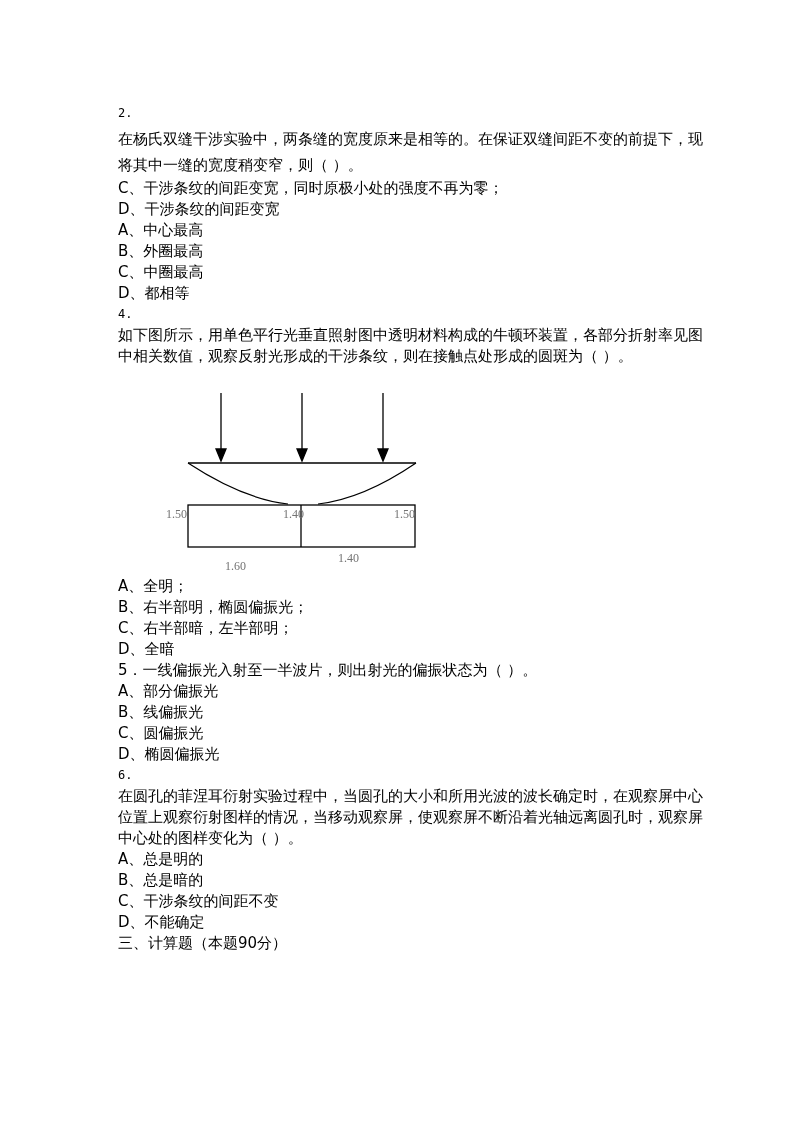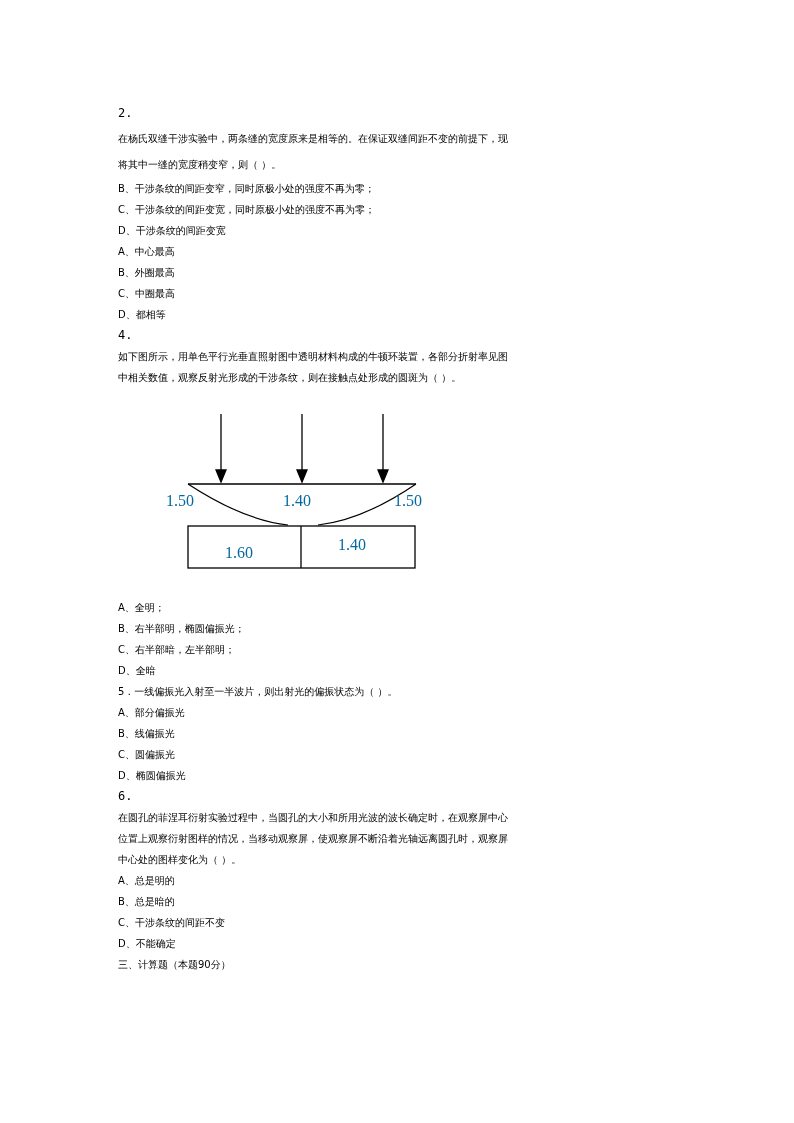--- a/index.html
+++ b/index.html
@@ -1,34 +1,33 @@
 <!DOCTYPE html>
 <html><head>
 <meta charset="utf-8">
 <style>
   html, body { margin: 0; padding: 0; background: #ffffff; }
   body { width: 794px; height: 1123px; position: relative; overflow: hidden;
          font-family: "DejaVu Sans", "Liberation Sans", sans-serif; color: #000; }
   .page { position: absolute; left: 118px; top: 100px; width: 560px; }
-  .line { font-size: 10px; line-height: 21px; white-space: nowrap; height: 21px; }
+  .line { font-size: 15px; line-height: 21px; white-space: nowrap; height: 21px; }
   .gap-lg { height: 26px; line-height: 26px; }
   .num { font-family: "DejaVu Sans Mono", "Liberation Mono", monospace; font-size: 12px; }
   .diagram { position: relative; width: 300px; height: 195px; margin-left: 40px; margin-top: 14px; }
   .diagram svg { position: absolute; left: 0; top: 0; }
-  .lbl { position: absolute; font-family: "Liberation Serif", "DejaVu Serif", serif; font-size: 16px; color: #0369a1; }
+  .lbl { position: absolute; font-family: "Liberation Serif", "DejaVu Serif", serif; font-size: 12px; color: #737373; margin-top: 36px; }
 </style>
 </head>
 <body>
 
 <div class="page">
 
   <div class="line gap-lg num">2.</div>
   <div class="line gap-lg">在杨氏双缝干涉实验中，两条缝的宽度原来是相等的。在保证双缝间距不变的前提下，现</div>
   <div class="line gap-lg">将其中一缝的宽度稍变窄，则（ ）。</div>
-  <div class="line">B、干涉条纹的间距变窄，同时原极小处的强度不再为零；</div>
   <div class="line">C、干涉条纹的间距变宽，同时原极小处的强度不再为零；</div>
   <div class="line">D、干涉条纹的间距变宽</div>
 
   <div class="line">A、中心最高</div>
   <div class="line">B、外圈最高</div>
   <div class="line">C、中圈最高</div>
   <div class="line">D、都相等</div>
 
   <div class="line num">4.</div>
   <div class="line">如下图所示，用单色平行光垂直照射图中透明材料构成的牛顿环装置，各部分折射率见图</div>

